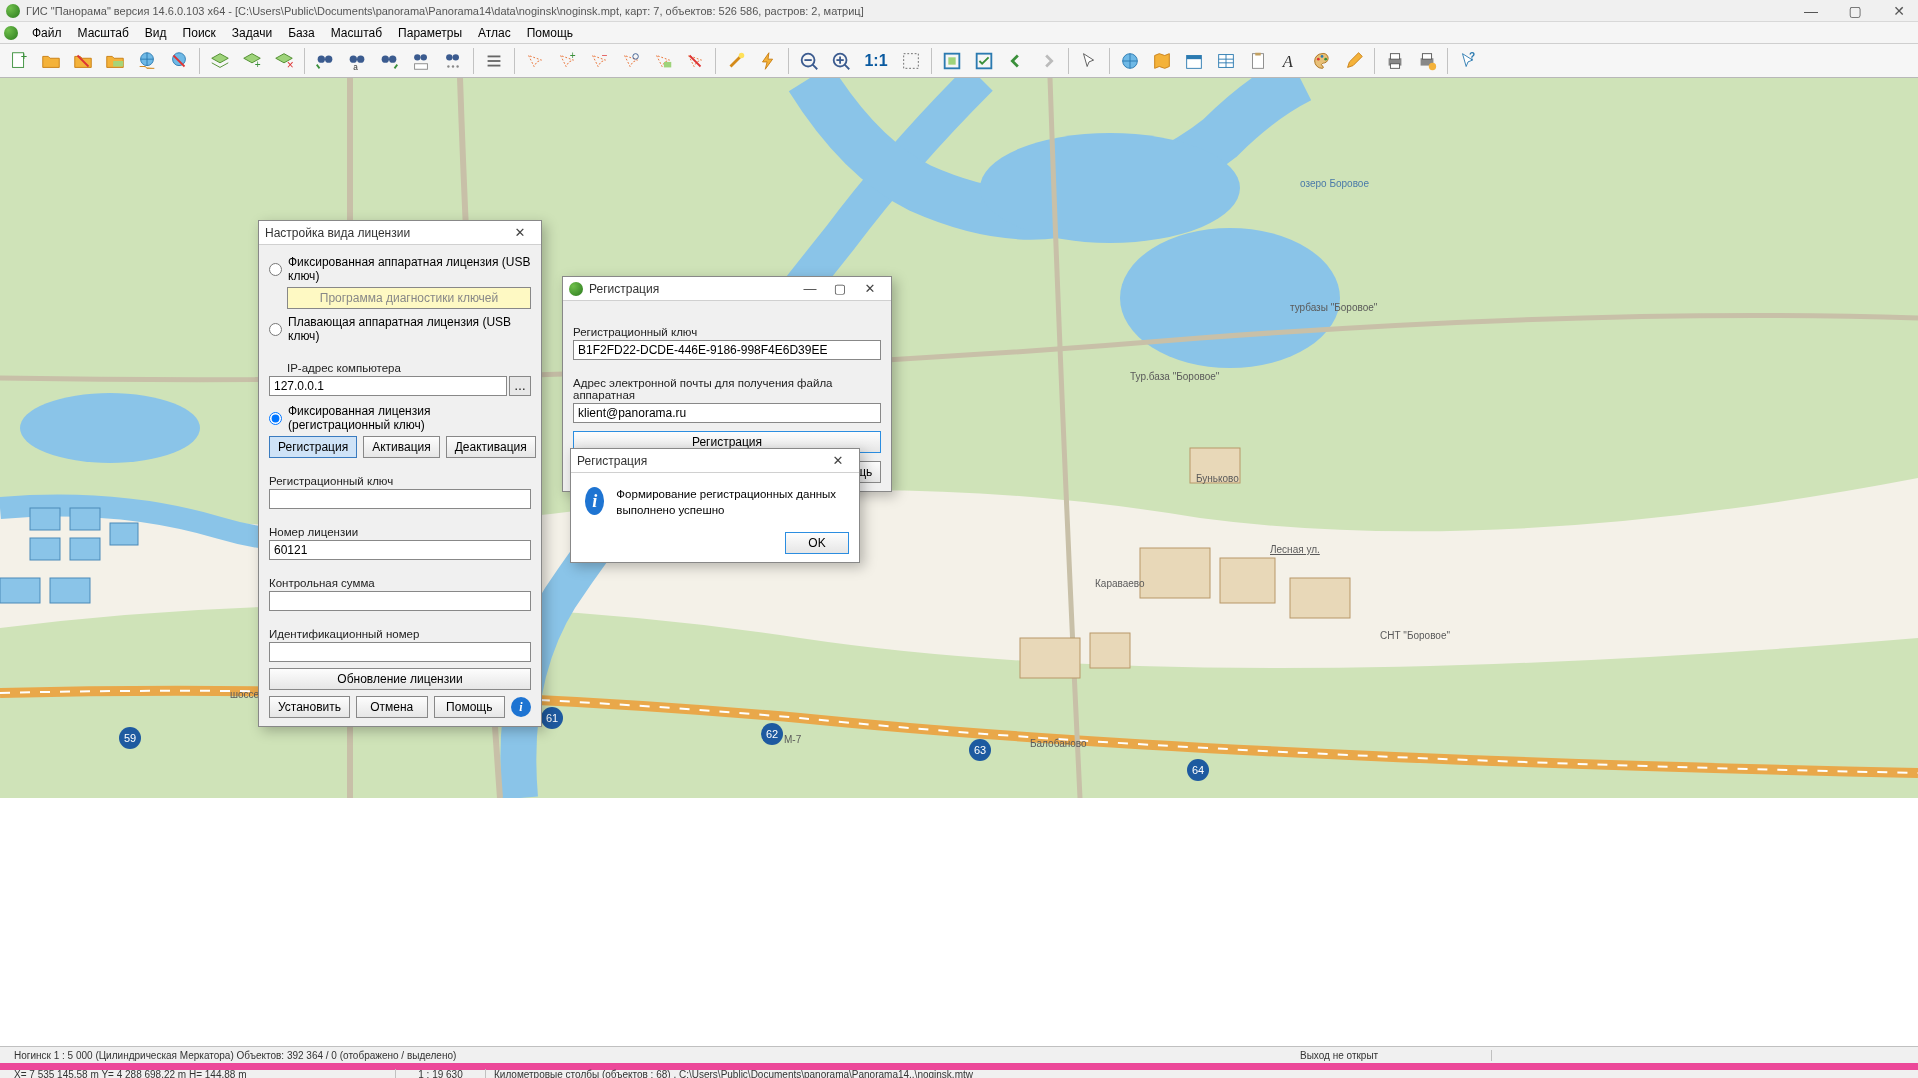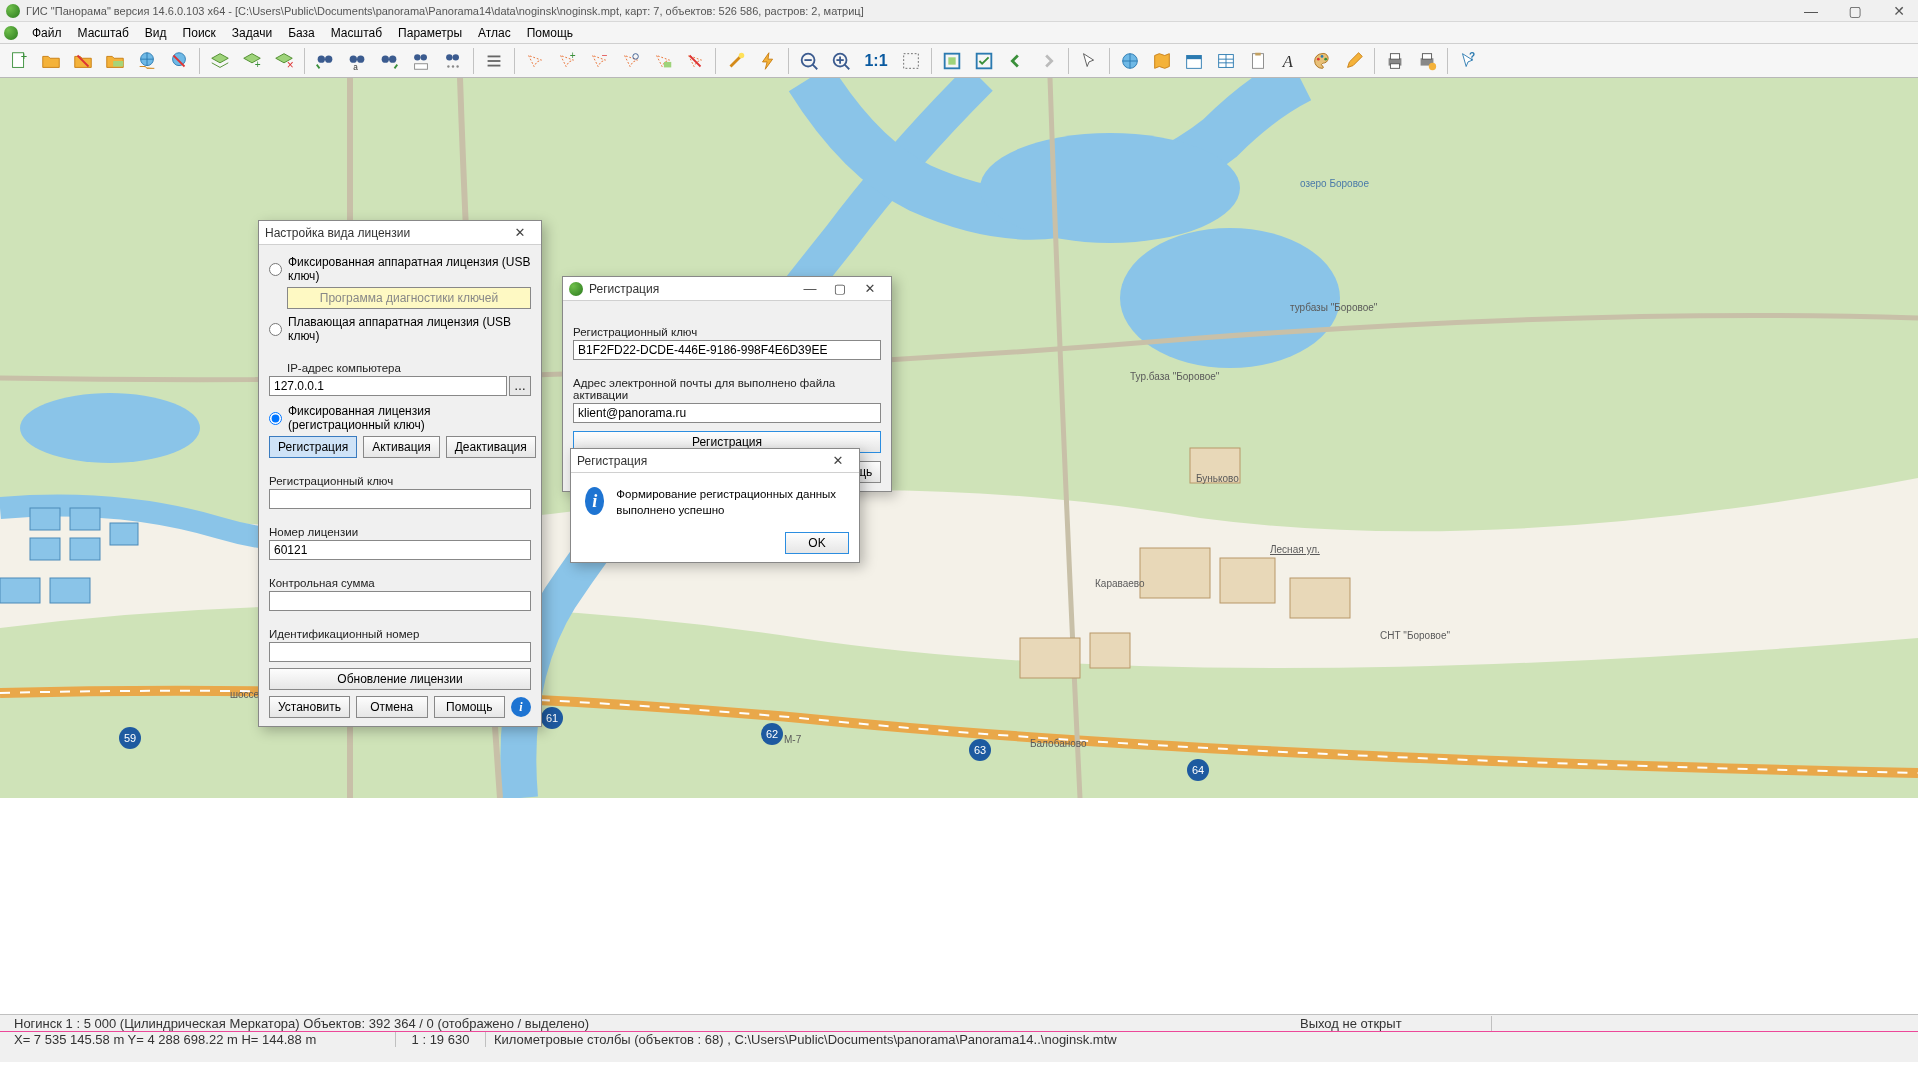--- a/index.html
+++ b/index.html
@@ -21,21 +21,21 @@
   .toolbar { height: 34px; background: #f6f6f6; border-bottom: 1px solid #b8b8b8; display: flex; align-items: center; padding: 2px 4px; gap: 2px; }
   .toolbar .tbtn { width: 30px; height: 30px; border: 1px solid transparent; border-radius: 2px; display: flex; align-items: center; justify-content: center; cursor: pointer; }
   .toolbar .tsep { width: 1px; height: 26px; background: #c2c2c2; margin: 0 3px; }
   .toolbar svg { width: 22px; height: 22px; }
   
   
   .maparea { position: absolute; left: 0; right: 0; top: 78px; bottom: 32px; overflow: hidden; }
   .mapbg { position: absolute; inset: 0; }
   
   
-  .statusbar { position: absolute; left: 0; right: 0; bottom: 16px; height: 48px; background: #f0f0f0; border-top: 1px solid #c0c0c0; font-size: 13px; color: #333; }
+  .statusbar { position: absolute; left: 0; right: 0; bottom: 0; height: 32px; background: #f0f0f0; border-top: 1px solid #c0c0c0; font-size: 10px; color: #333; }
   .statusbar .row { height: 16px; display: flex; align-items: center; padding: 0 6px; }
   .statusbar .cell { border-right: 1px solid #c0c0c0; padding: 0 8px; white-space: nowrap; }
   
   
   .dlg { position: absolute; background: #f0f0f0; border: 1px solid #888; box-shadow: 4px 4px 12px rgba(0,0,0,0.25); }
   .dlg .dlg-title { height: 24px; background: #fff; border-bottom: 1px solid #d0d0d0; display: flex; align-items: center; padding: 1px 6px; font-size: 12px; }
   .dlg .dlg-title .dicon { width: 14px; height: 14px; border-radius: 50%; background: radial-gradient(circle at 30% 30%, #6fbf4b, #2b7a1e); margin-right: 6px; }
   .dlg .dlg-title .dtext { flex: 1; color: #333; }
   .dlg .dlg-title .dctl { width: 30px; text-align: center; cursor: pointer; color: #444; font-size: 13px; }
   .dlg .dlg-body { padding: 8px 10px; }
@@ -436,21 +436,21 @@
   <span class="map-label" style="left:1300px; top:100px; color:#4a7aa8;">озеро Боровое</span>
   <span class="map-label" style="left:1270px; top:466px;text-decoration:underline;">Лесная ул.</span>
 </div>
 
 <div class="statusbar">
   <div class="row">
     <div class="cell" style="flex:1;border-right:none;">Ногинск  1 : 5 000 (Цилиндрическая Меркатора) Объектов: 392 364 / 0 (отображено / выделено)</div>
     <div class="cell" style="min-width:200px;">Выход не открыт</div>
     <div style="width:420px;"></div>
   </div>
-  <div class="row" style="border-top:1px solid #ec4899;">
+  <div class="row" style="border-top:7px solid #ec4899;">
     <div class="cell" style="width:390px;">X= 7 535 145.58 m   Y= 4 288 698.22 m   H=   144.88 m</div>
     <div class="cell" style="width:90px;text-align:center;">1 : 19 630</div>
     <div class="cell" style="flex:1;border-right:none;">Километровые столбы   (объектов : 68) , C:\Users\Public\Documents\panorama\Panorama14..\noginsk.mtw</div>
   </div>
 </div>
 
 <div class="dlg" id="dlg-license">
   <div class="dlg-title">
     <span class="dtext">Настройка вида лицензии</span>
     <span class="dctl">✕</span>
@@ -501,21 +501,21 @@
   <div class="dlg-title">
     <div class="dicon"></div>
     <span class="dtext">Регистрация</span>
     <span class="dctl">—</span>
     <span class="dctl">▢</span>
     <span class="dctl">✕</span>
   </div>
   <div class="dlg-body">
     <span class="field-label">Регистрационный ключ</span>
     <input type="text" value="B1F2FD22-DCDE-446E-9186-998F4E6D39EE" style="">
-    <span class="field-label">Адрес электронной почты для выполнено файла активации</span>
+    <span class="field-label">Адрес электронной почты для получения файла аппаратная</span>
     <input type="text" value="klient@panorama.ru" style="">
     <button class="btn wide-btn blue-outline" style="margin-top:8px;">Регистрация</button>
     <div style="display:flex; justify-content:flex-end; gap:6px; margin-top:8px;">
       <button class="btn" style="width:64px;">Выход</button>
       <button class="btn" style="width:64px;">Помощь</button>
     </div>
   </div>
 </div>
 
 <div class="dlg" id="dlg-msg">

